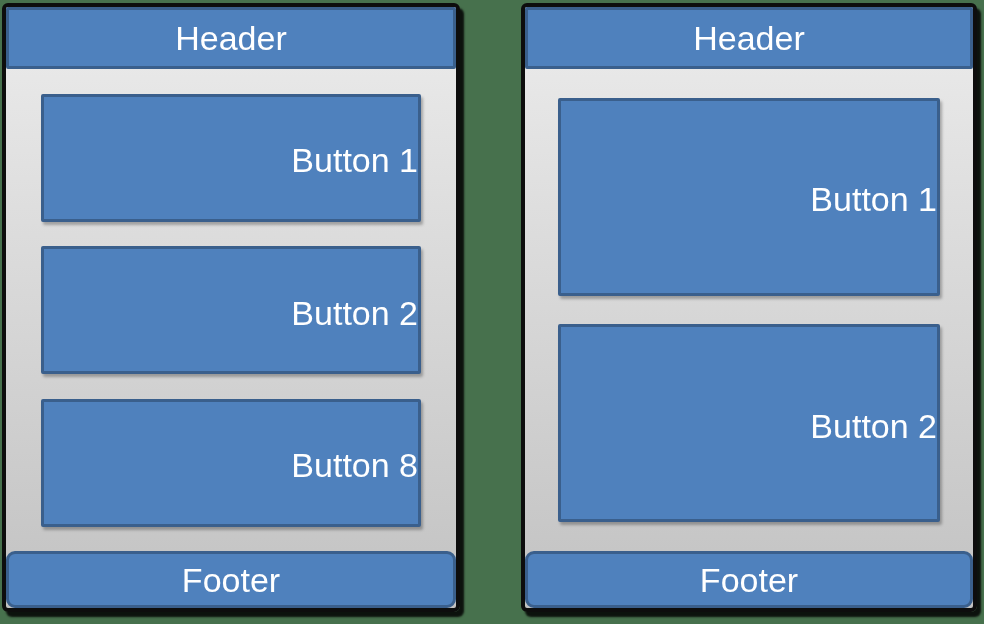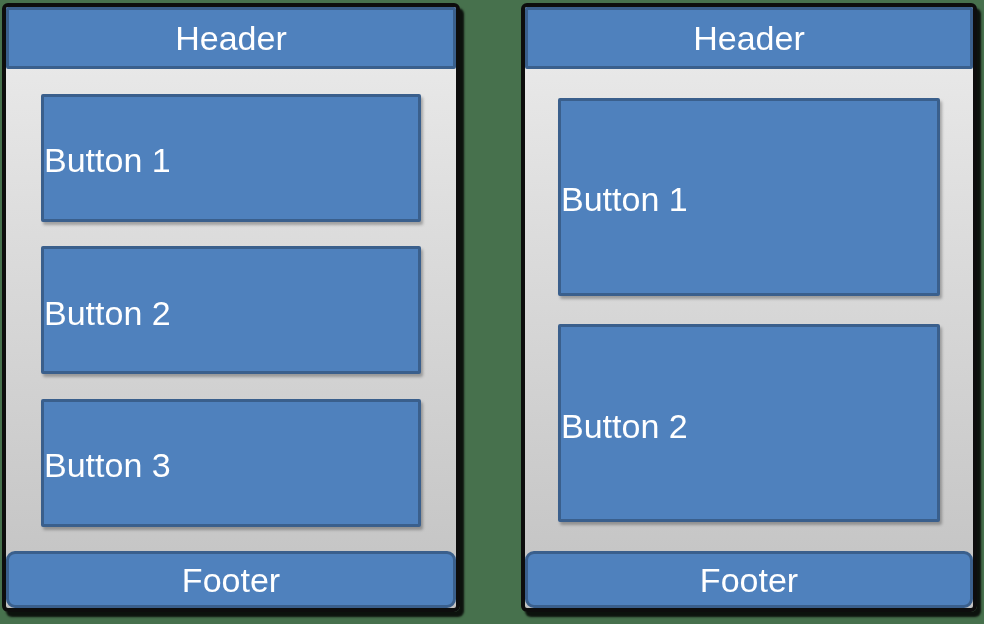--- a/index.html
+++ b/index.html
@@ -60,21 +60,21 @@
   .btn {
     width: 380px;
     background: var(--bar-fill);
     border: 3px solid var(--bar-border);
     border-radius: 2px;
     color: var(--text-white);
     font-size: 34px;
     line-height: 1;
     display: flex;
     align-items: center;
-    justify-content: flex-start;
+    justify-content: flex-end;
     padding-top: 5px;
     box-shadow: 2px 3px 3px rgba(0,0,0,0.28);
     cursor: pointer;
   }
   .panel-left  .btn { height: 128px; }
   .panel-right .btn { height: 198px; width: 382px; }
 </style>
 </head>
 <body style="background: rgb(71, 113, 77);">
 
@@ -83,21 +83,21 @@
     <span>Header</span>
   </div>
   <div class="content">
     <div class="btn">
       <span>Button 1</span>
     </div>
     <div class="btn">
       <span>Button 2</span>
     </div>
     <div class="btn">
-      <span>Button 3</span>
+      <span>Button 8</span>
     </div>
   </div>
   <div class="bar footer-bar">
     <span>Footer</span>
   </div>
 </div>
 
 <div class="panel panel-right">
   <div class="bar header-bar">
     <span>Header</span>

